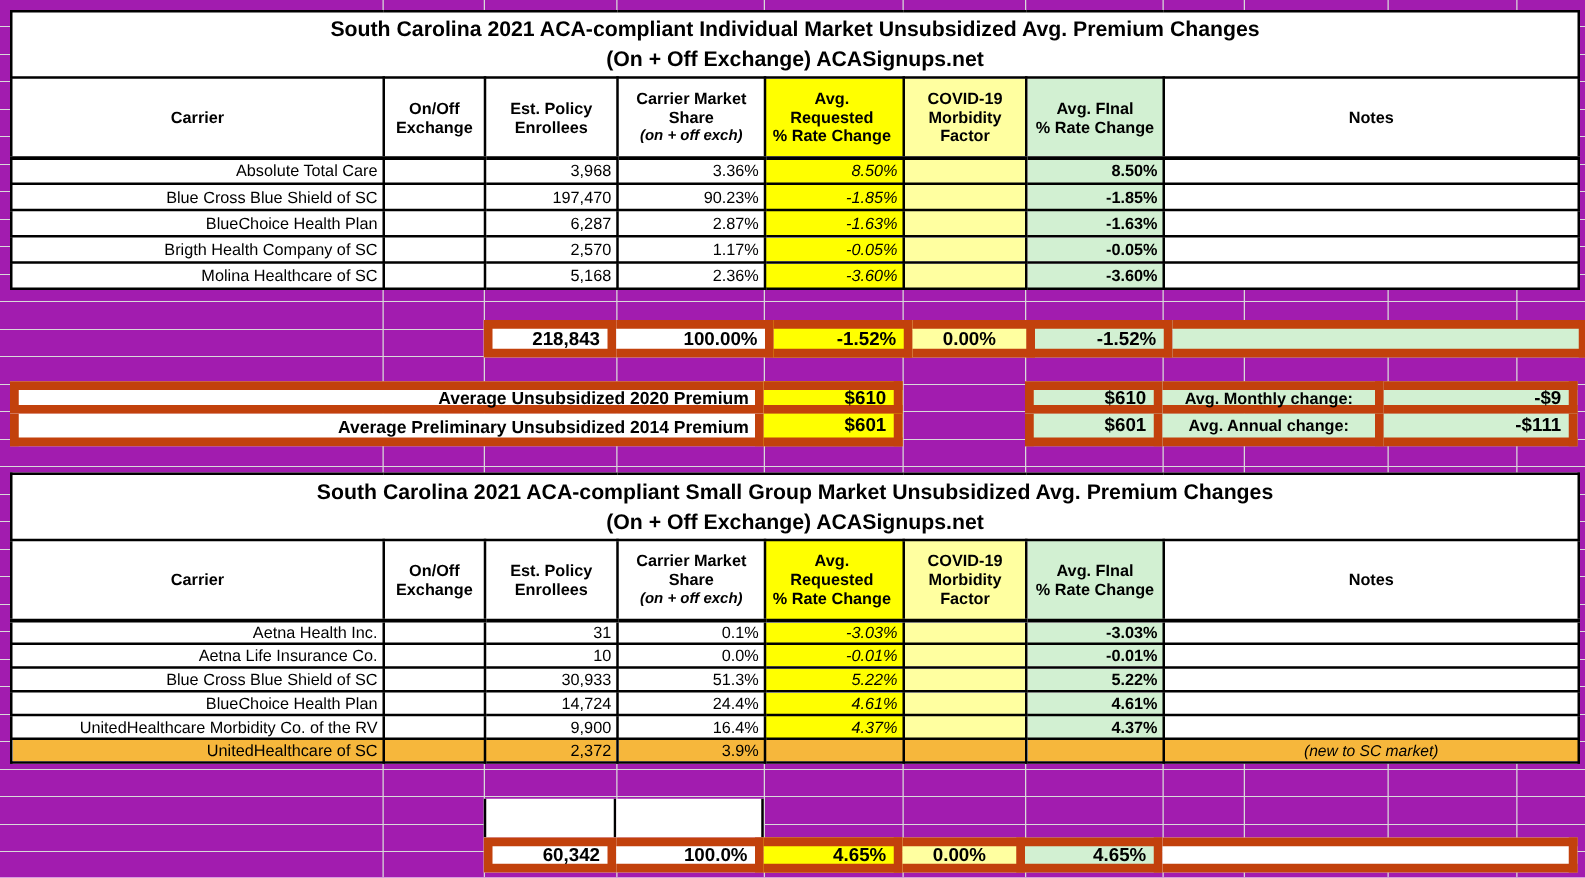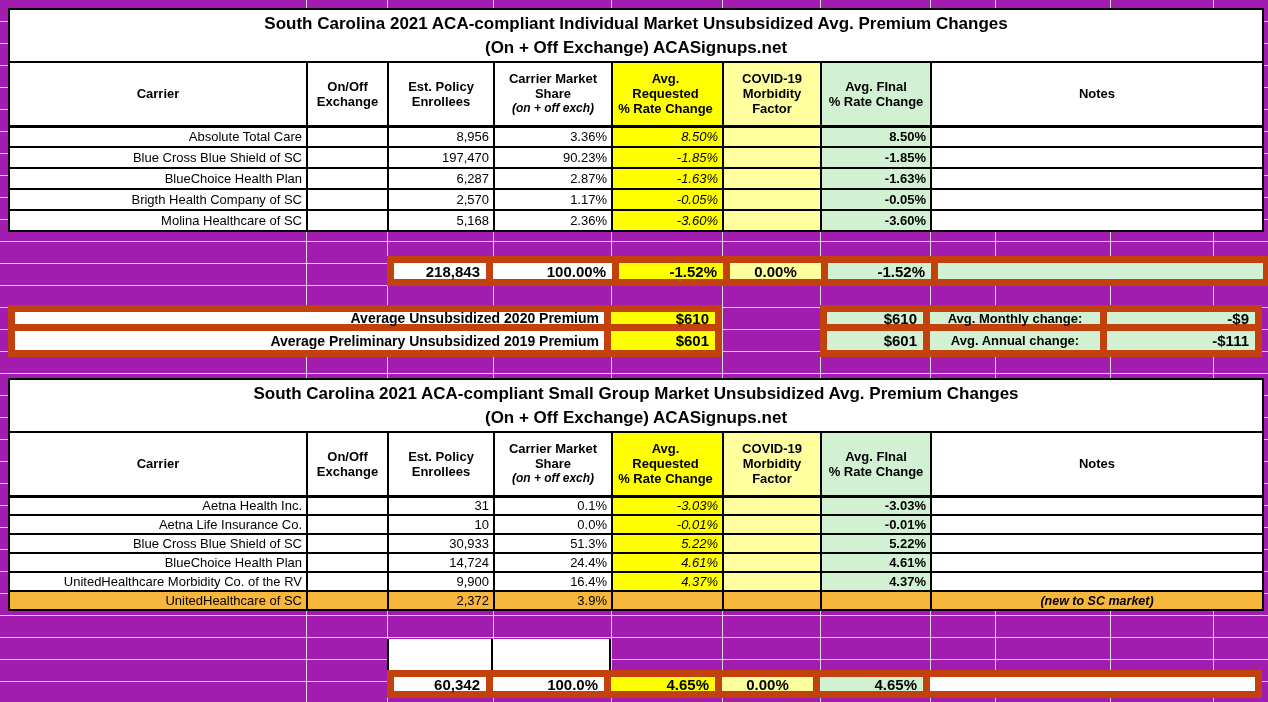--- a/index.html
+++ b/index.html
@@ -33,21 +33,21 @@
   .t2 tr.datarow td { height:19px; }
 
   td.c-carrier { text-align:right; padding-right:4px; }
   td.c-num { text-align:right; padding-right:4px; }
   td.c-req  { background:#ffff00 !important; text-align:right; padding-right:4px; font-style:italic; }
   td.c-cov  { background:#ffffa0 !important; }
   td.c-fin  { background:#d2f0d2 !important; text-align:right; padding-right:4px; font-weight:bold; }
   td.c-notes{ background:#fff; text-align:center; }
 
   tr.orange td { background:#f6b73c !important; }
-  tr.orange td.c-notes { font-style:italic; font-weight:700; font-size:12.5px; }
+  tr.orange td.c-notes { font-style:italic; font-weight:400; font-size:12.5px; }
 
   
   .rowflex { display:flex; align-items:stretch; }
   .cell { border:7px solid #c2410c; display:flex; align-items:center; background:#fff; font-weight:bold; }
   .cell.nl { border-left:none; }
   .cell.spacer { border:none; background:transparent; }
   .right { justify-content:flex-end; padding-right:6px; }
   .center{ justify-content:center; }
   .f15 { font-size:15px; }
   .f14 { font-size:14px; }
@@ -108,21 +108,21 @@
         <td class="c-cov">COVID-19
 Morbidity
 Factor</td>
         <td class="c-fin" style="font-weight:bold; text-align:center; padding-right:0;">Avg. FInal
 % Rate Change</td>
         <td>Notes</td>
       </tr>
       <tr class="datarow">
         <td class="c-carrier">Absolute Total Care</td>
         <td></td>
-        <td class="c-num">8,956</td>
+        <td class="c-num">3,968</td>
         <td class="c-num">3.36%</td>
         <td class="c-req">8.50%</td>
         <td class="c-cov"></td>
         <td class="c-fin">8.50%</td>
         <td class="c-notes"></td>
       </tr>
       <tr class="datarow">
         <td class="c-carrier">Blue Cross Blue Shield of SC</td>
         <td></td>
         <td class="c-num">197,470</td>
@@ -177,21 +177,21 @@
 
   <div class="blk rowflex" style="left:8px; top:305px; height:26px;">
     <div class="cell right f14" style="width:603px; padding-right:5px;">Average Unsubsidized 2020 Premium</div>
     <div class="cell nl right f15 bg-y" style="width:111px">$610</div>
     <div class="cell spacer" style="width:98px"></div>
     <div class="cell right f15 bg-g" style="width:110px">$610</div>
     <div class="cell nl center f13 bg-g" style="width:177px">Avg. Monthly change:</div>
     <div class="cell nl right f15 bg-g" style="width:155px">-$9</div>
   </div>
   <div class="blk rowflex" style="left:8px; top:331px; height:26px;">
-    <div class="cell right f14" style="width:603px; padding-right:5px; border-top:none;">Average Preliminary Unsubsidized 2019 Premium</div>
+    <div class="cell right f14" style="width:603px; padding-right:5px; border-top:none;">Average Preliminary Unsubsidized 2014 Premium</div>
     <div class="cell nl right f15 bg-y" style="width:111px; border-top:none;">$601</div>
     <div class="cell spacer" style="width:98px"></div>
     <div class="cell right f15 bg-g" style="width:110px; border-top:none;">$601</div>
     <div class="cell nl center f13 bg-g" style="width:177px; border-top:none;">Avg. Annual change:</div>
     <div class="cell nl right f15 bg-g" style="width:155px; border-top:none;">-$111</div>
   </div>
 
   <div class="blk" style="left:8px; top:378px;">
     <table class="sheet t2">
       <colgroup>

